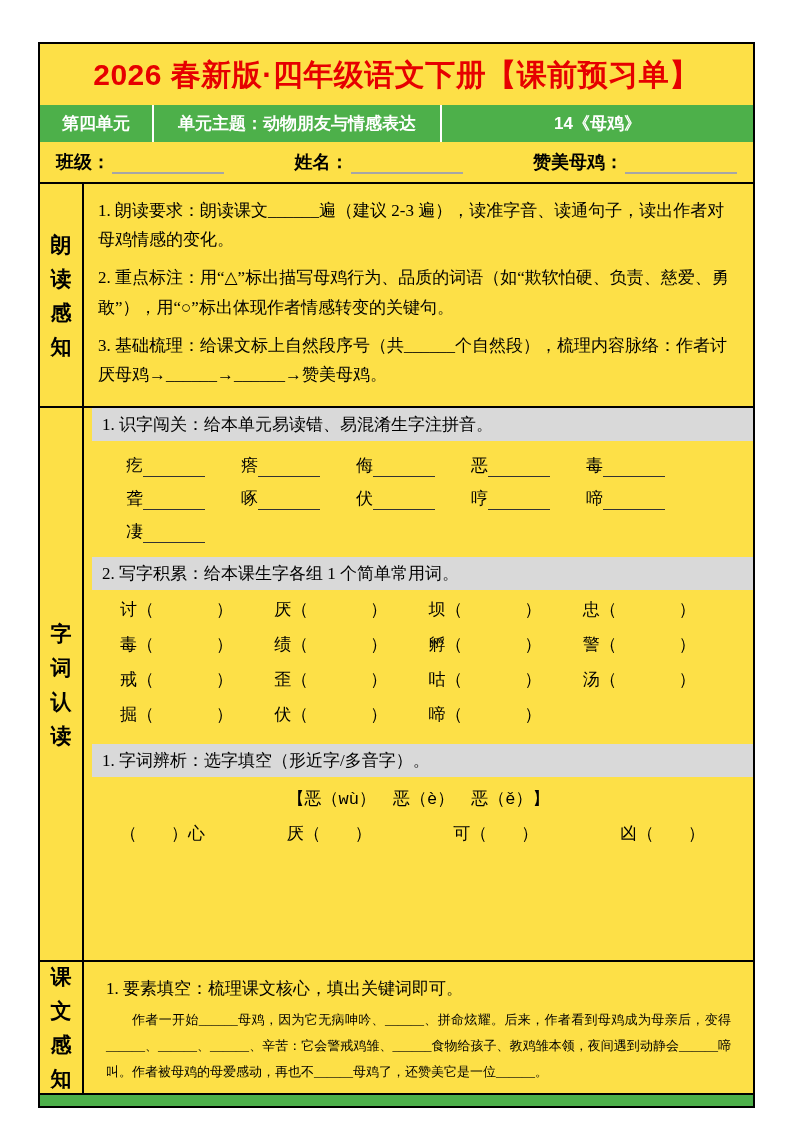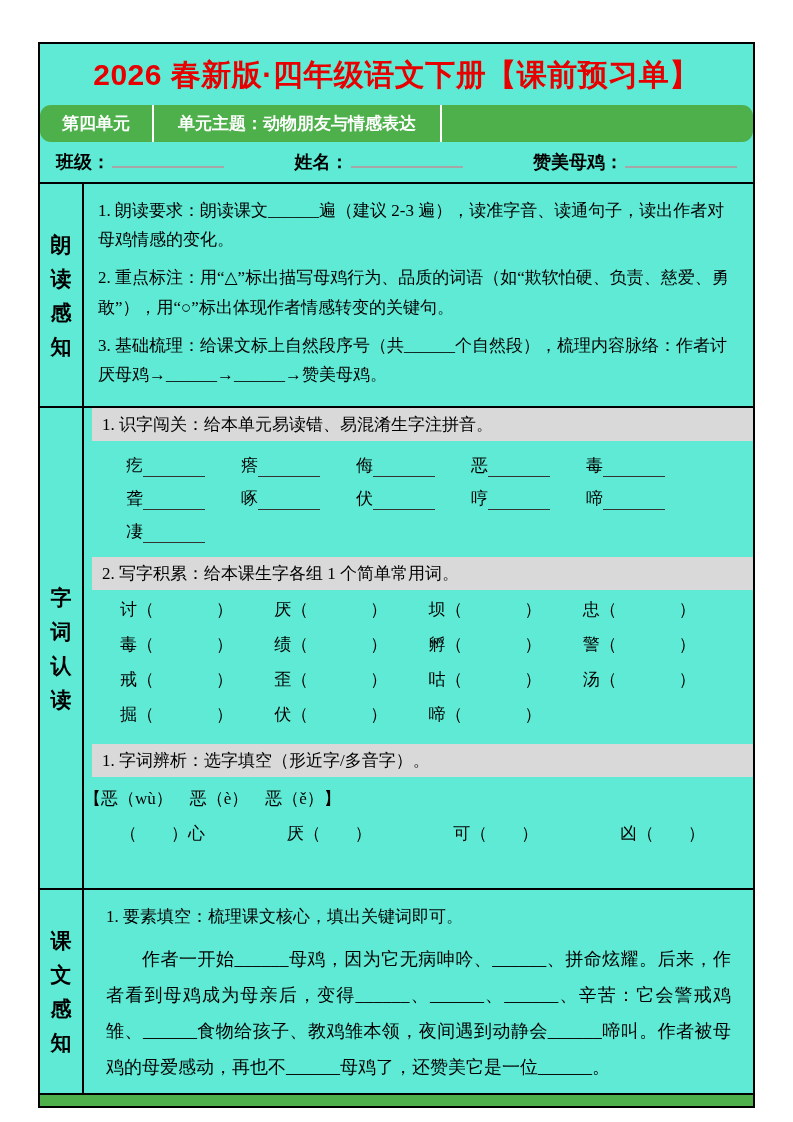--- a/index.html
+++ b/index.html
@@ -1,37 +1,37 @@
 <!DOCTYPE html>
 <html style="--title-red: #e60000; --green: #4db04a; --gray-strip: #d9d9d9;"><head>
 <meta charset="utf-8">
 <style>
   * { margin:0; padding:0; box-sizing:border-box; }
   html,body { width:793px; height:1122px; background:#fff; }
   body { position:relative; overflow:hidden; color:#000;
          font-family:"Liberation Serif","DejaVu Serif",serif; }
 
   .sheet { position:absolute; left:38px; top:42px; width:717px; height:1066px;
-           border:2.5px solid #000; display:flex; flex-direction:column; background:#5eead4; }
+           border:2.5px solid #000; display:flex; flex-direction:column; background:#fde047; }
 
   .title { flex:0 0 auto; text-align:center; color:var(--title-red,#e60000);
            font-family:"Liberation Sans","DejaVu Sans",sans-serif; font-weight:bold;
            font-size:30px; padding:11px 0 9px; letter-spacing:.5px; white-space:nowrap; }
 
   .green-bar { flex:0 0 37px; display:flex; background:var(--green,#4db04a); color:#fff;
-               font-family:"Liberation Sans","DejaVu Sans",sans-serif; font-weight:bold; font-size:17px;border-radius:11px; }
+               font-family:"Liberation Sans","DejaVu Sans",sans-serif; font-weight:bold; font-size:17px; }
   .gcell { display:flex; align-items:center; justify-content:center; }
   .g1 { width:112px; }
   .g2 { width:290px; border-left:2.5px solid #fff; border-right:2.5px solid #fff; }
   .g3 { flex:1; }
 
   .info-row { flex:0 0 42px; display:flex; align-items:center; justify-content:space-between;
               padding:0 16px; font-weight:bold; font-size:18px; border-bottom:2.5px solid #000;
               font-family:"Liberation Sans","DejaVu Sans",sans-serif; }
-  .info-item { display:flex; }
+  .info-item { display:flex; align-items:flex-end; }
   .blank-line { display:inline-block; width:112px; height:1em;
                 border-bottom:2px solid #a6a6a6; margin-left:2px; }
 
   .sections { flex:1 1 auto; display:flex; flex-direction:column; min-height:0; }
   .section { display:flex; align-items:stretch; overflow:hidden; }
   .section + .section { border-top:2.5px solid #000; }
   .s-reading { flex:0 0 auto; }
   .s-words { flex:1 1 0; min-height:0; }
   .s-text { flex:0 0 auto; }
 
@@ -50,39 +50,40 @@
   .pinyin-row { display:flex; gap:36px; margin:7px 0 10px; }
   .pgroup { display:flex; align-items:flex-end; }
   .pch { font-size:17px; }
   .pblank { display:inline-block; width:62px; height:1.05em; border-bottom:1.5px solid #333; }
 
   .wordrows-wrap { padding:2px 16px 6px 36px; }
   .word-row { display:grid; grid-template-columns:repeat(4,1fr); margin:6px 0 12px; }
   .wcell { display:flex; align-items:center; font-size:17px; }
   .wspace { display:inline-block; width:62px; }
 
-  .choices-line { font-size:17px; padding:10px 0 4px; }
+  .choices-line { text-align:center; font-size:17px; padding:10px 0 4px;font-family:Liberation Mono, monospace; }
   .fill-row { display:flex; justify-content:space-between; padding:8px 48px 10px 36px; font-size:17px; }
 
   .text-content { padding:12px 22px 8px; }
   .task-title { font-size:17px; line-height:1.8; }
-  .para { font-size:18px; line-height:2.0; text-indent:2em; margin-top:8px; text-align:justify; }
+  .para { font-size:13px; line-height:2.0; text-indent:2em; margin-top:2px; text-align:justify; }
 
   .footer-bar { flex:0 0 13px; background:var(--green,#4db04a); border-top:2px solid #000; }
 </style>
 </head>
 <body>
 
 <div class="sheet">
 
   <div class="title">2026 春新版·四年级语文下册【课前预习单】</div>
 
   <div class="green-bar">
     <div class="gcell g1">第四单元</div>
     <div class="gcell g2">单元主题：动物朋友与情感表达</div>
+    <div class="gcell g3">14《母鸡》</div>
   </div>
 
   <div class="info-row">
     <span class="info-item">
       <span>班级：</span>
       <span class="blank-line"></span>
     </span>
     <span class="info-item">
       <span>姓名：</span>
       <span class="blank-line"></span>

